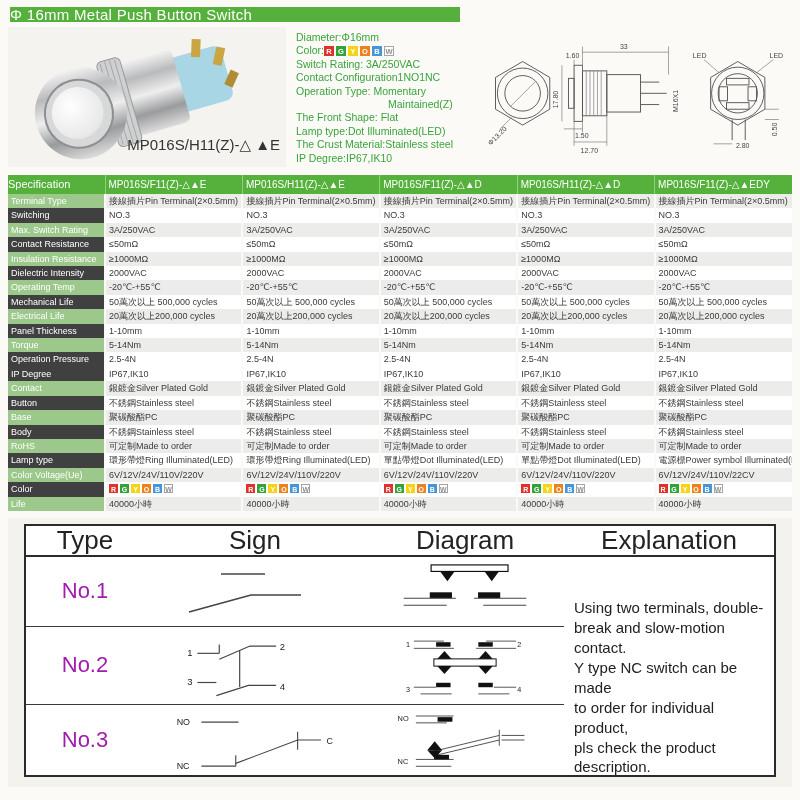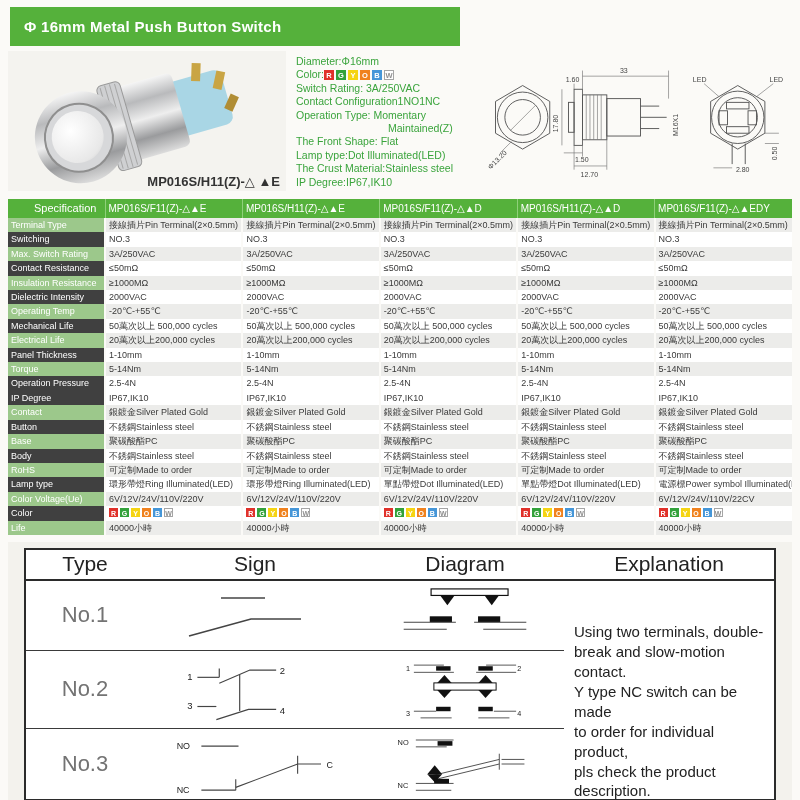--- a/index.html
+++ b/index.html
@@ -5,33 +5,33 @@
   html,body{margin:0;padding:0;}
   body{
     width:800px;height:800px;background:#fbfaf7;
     font-family:"Liberation Sans","DejaVu Sans",sans-serif;
     color:#333;overflow:hidden;
   }
   .sheet{position:relative;width:784px;margin:0 auto;padding-top:7px;}
 
   
   .title-bar{
-    width:450px;height:39px;background:#55b13b;color:#fff;
-    font-size:15px;font-weight:700;letter-spacing:.3px;
-    display:flex;align-items:center;padding-left:14px;box-sizing:border-box;
+    width:450px;height:15px;background:#55b13b;color:#fff;
+    font-size:15px;font-weight:400;letter-spacing:.3px;
+    display:flex;align-items:center;box-sizing:border-box;
     margin-left:2px;
   }
 
   
   .top{display:flex;margin-top:5px;height:142px;}
   .photo{
     position:relative;width:278px;height:140px;background:#f4f3ef;flex:none;
   }
   .photo-caption{
-    position:absolute;right:6px;bottom:2px;font-size:13px;font-weight:700;color:#333;
+    position:absolute;right:6px;bottom:13px;font-size:15px;font-weight:400;color:#333;
   }
   .overview{
     flex:none;width:188px;padding:4px 0 0 10px;box-sizing:border-box;
     color:#3aa43c;font-size:10.5px;line-height:13.4px;white-space:nowrap;
   }
   .overview .ov-line{height:13.4px;}
   .ov-indent{padding-left:92px;}
   .color-line{display:flex;align-items:center;height:13.4px;}
   .swatch{
     display:inline-block;width:10px;height:10px;margin-right:2px;
@@ -50,43 +50,43 @@
     width:784px;border-collapse:collapse;table-layout:fixed;margin-top:6px;
   }
   table.spec th,table.spec td{
     padding:0 3px;height:14.4px;font-weight:400;overflow:hidden;white-space:nowrap;
     font-size:9px;line-height:14.4px;text-align:left;
   }
   tr.spec-head th{
     background:#55b13b;color:#fff;font-size:10px;height:19px;line-height:19px;
     border-left:1px solid #8fd07a;text-align:left;
   }
-  tr.spec-head th:first-child{border-left:none;font-size:11px;padding-left:26px;}
+  tr.spec-head th:first-child{border-left:none;font-size:11px;padding-left:0;}
   td.rlabel{color:#fff;font-size:8.6px;margin-left:32px;}
   tr.r-odd td.rlabel{background:#9cc88b;}
   tr.r-even td.rlabel{background:#404040;}
   tr.r-odd td.val{background:#ececea;}
   tr.r-even td.val{background:#ffffff;}
   td.val{border-left:2px solid #fbfaf7;color:#3a3a3a;}
 
   
   .bt-wrap{background:#f3f2ed;margin-top:7px;padding:6px 10px 10px 10px;}
   .bt{
     position:relative;width:748px;margin:0 auto;background:#fff;
     border:2px solid #2b2b2b;
     display:grid;grid-template-columns:118px 222px 198px 1fr;
     grid-template-rows:31px 70px 78px 70px;
   }
   .bt .hcell{
     border-bottom:2px solid #2b2b2b;display:flex;align-items:center;justify-content:center;
-    font-size:21px;color:#222;
+    font-size:26px;color:#222;
   }
   .bt .cell{display:flex;align-items:center;justify-content:center;}
   .bt .sep{border-bottom:1.5px solid #3a3a3a;}
-  .type-label{font-size:22px;color:#737373;}
+  .type-label{font-size:22px;color:#a21caf;}
   .expl{
     grid-row:2/5;grid-column:4;padding:26px 6px 8px 10px;
     font-size:15px;line-height:1.33;color:#222;white-space:pre-line;
     align-items:flex-start;justify-content:flex-start;display:flex;margin-top:15px;
   }
   .cktext{fill:#222;font-size:13px;font-family:"Liberation Sans",sans-serif;}
   .ckline{stroke:#444;stroke-width:1.6;fill:none;}
   .ckfill{fill:#111;stroke:none;}
   .ckbar{fill:#fff;stroke:#111;stroke-width:1.8;}
 </style>

